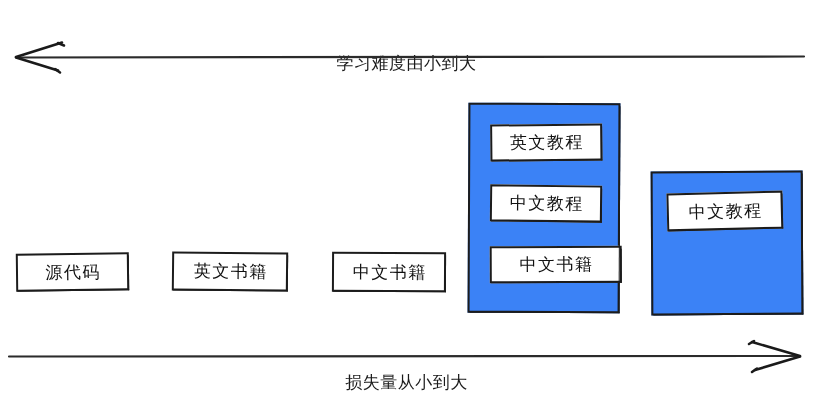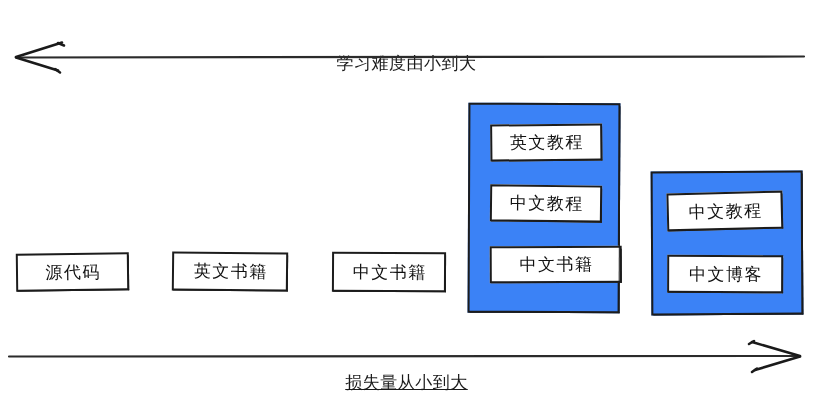--- a/index.html
+++ b/index.html
@@ -23,21 +23,21 @@
   .axis-label {
     position: absolute;
     font-size: 17px;
     color: #1a1a1a;
     letter-spacing: 0.5px;
     white-space: nowrap;
     text-align: center;
     line-height: 1;
   }
   #top-axis-label { left: 0; right: 0; top: 28px; margin-top: 27px; }
-  #bottom-axis-label { left: 0; right: 0; top: 374px; text-decoration: underline; }
+  #bottom-axis-label { left: 0; right: 0; top: 374px; }
 
   
   #arrow-layer {
     position: absolute;
     left: 0;
     top: 0;
     width: 813px;
     height: 414px;
     pointer-events: none;
   }
@@ -154,18 +154,15 @@
     </div>
     <div class="node-box" id="box-chinese-books">
       <span class="node-label">中文书籍</span>
     </div>
   </div>
 
   <div class="group-box" id="group-chinese">
     <div class="node-box" id="box-chinese-tutorial">
       <span class="node-label">中文教程</span>
     </div>
-    <div class="node-box" id="box-chinese-blog">
-      <span class="node-label">中文博客</span>
-    </div>
   </div>
 
 </div>
 
 </body></html>

